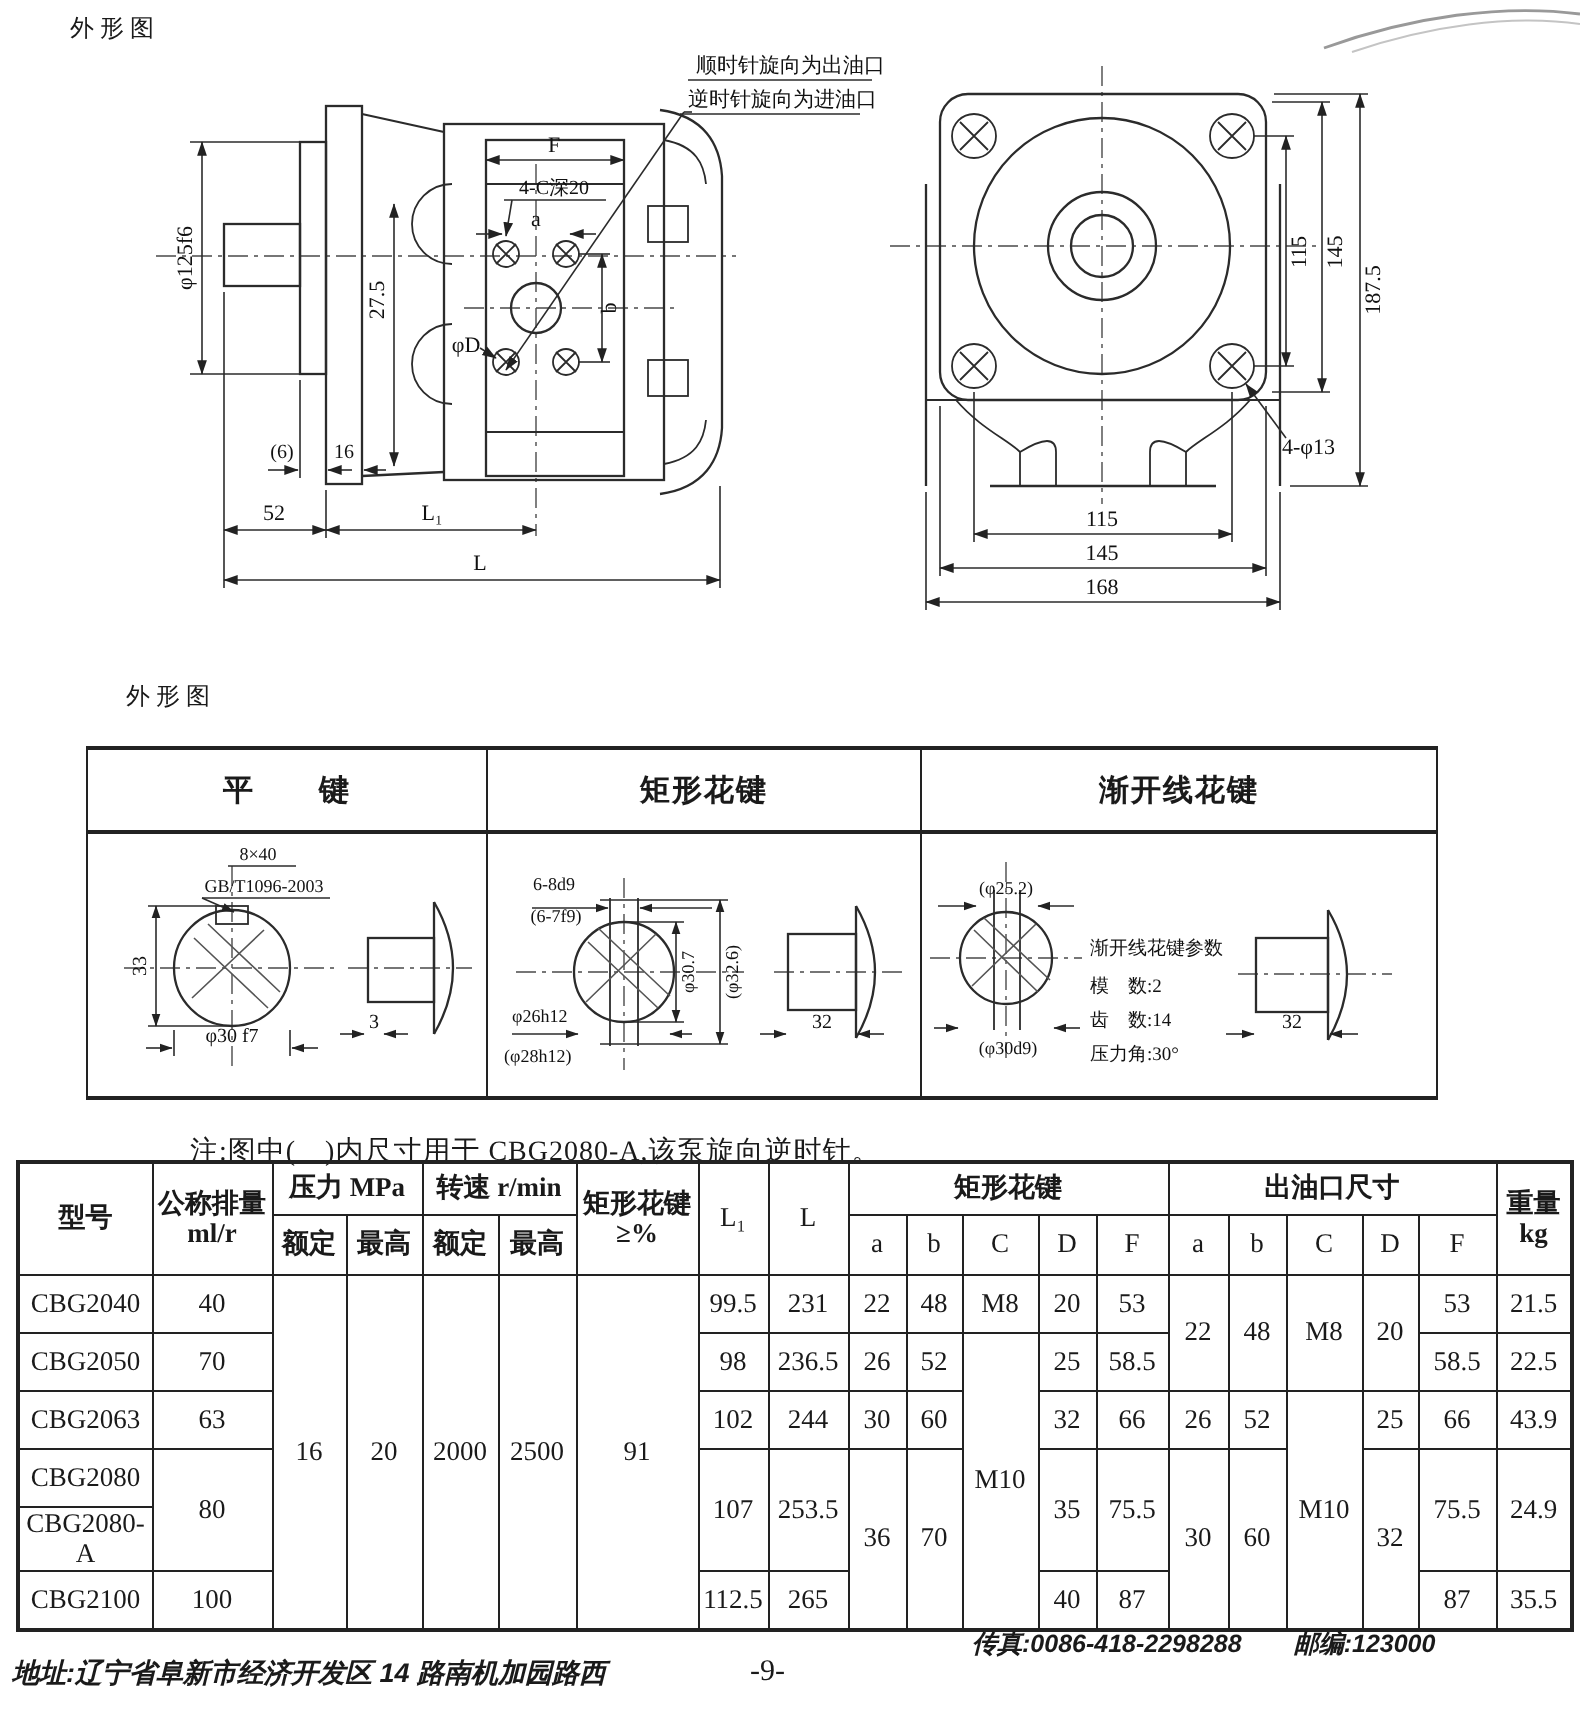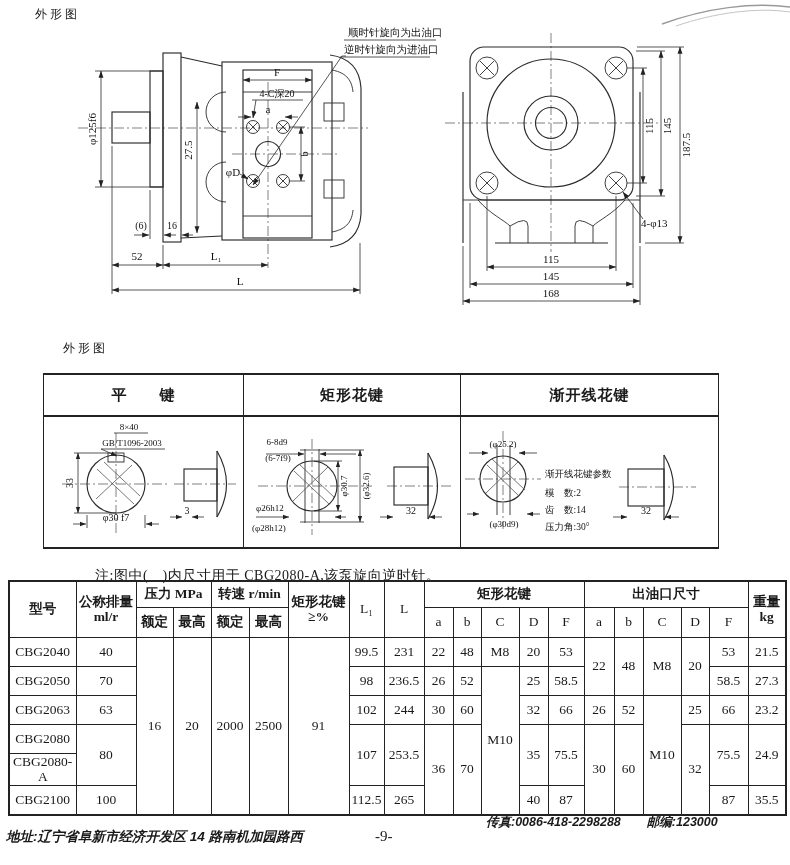--- a/index.html
+++ b/index.html
@@ -443,37 +443,37 @@
       <td>CBG2050</td>
       <td>70</td>
       <td>98</td>
       <td>236.5</td>
       <td>26</td>
       <td>52</td>
       <td rowspan="5">M10</td>
       <td>25</td>
       <td>58.5</td>
       <td>58.5</td>
-      <td>27.3</td>
+      <td>22.5</td>
     </tr>
     <tr>
       <td>CBG2063</td>
       <td>63</td>
       <td>102</td>
       <td>244</td>
       <td>30</td>
       <td>60</td>
       <td>32</td>
       <td>66</td>
       <td>26</td>
       <td>52</td>
       <td rowspan="4">M10</td>
       <td>25</td>
       <td>66</td>
-      <td>23.2</td>
+      <td>43.9</td>
     </tr>
     <tr>
       <td>CBG2080</td>
       <td rowspan="2">80</td>
       <td rowspan="2">107</td>
       <td rowspan="2">253.5</td>
       <td rowspan="3">36</td>
       <td rowspan="3">70</td>
       <td rowspan="2">35</td>
       <td rowspan="2">75.5</td>

